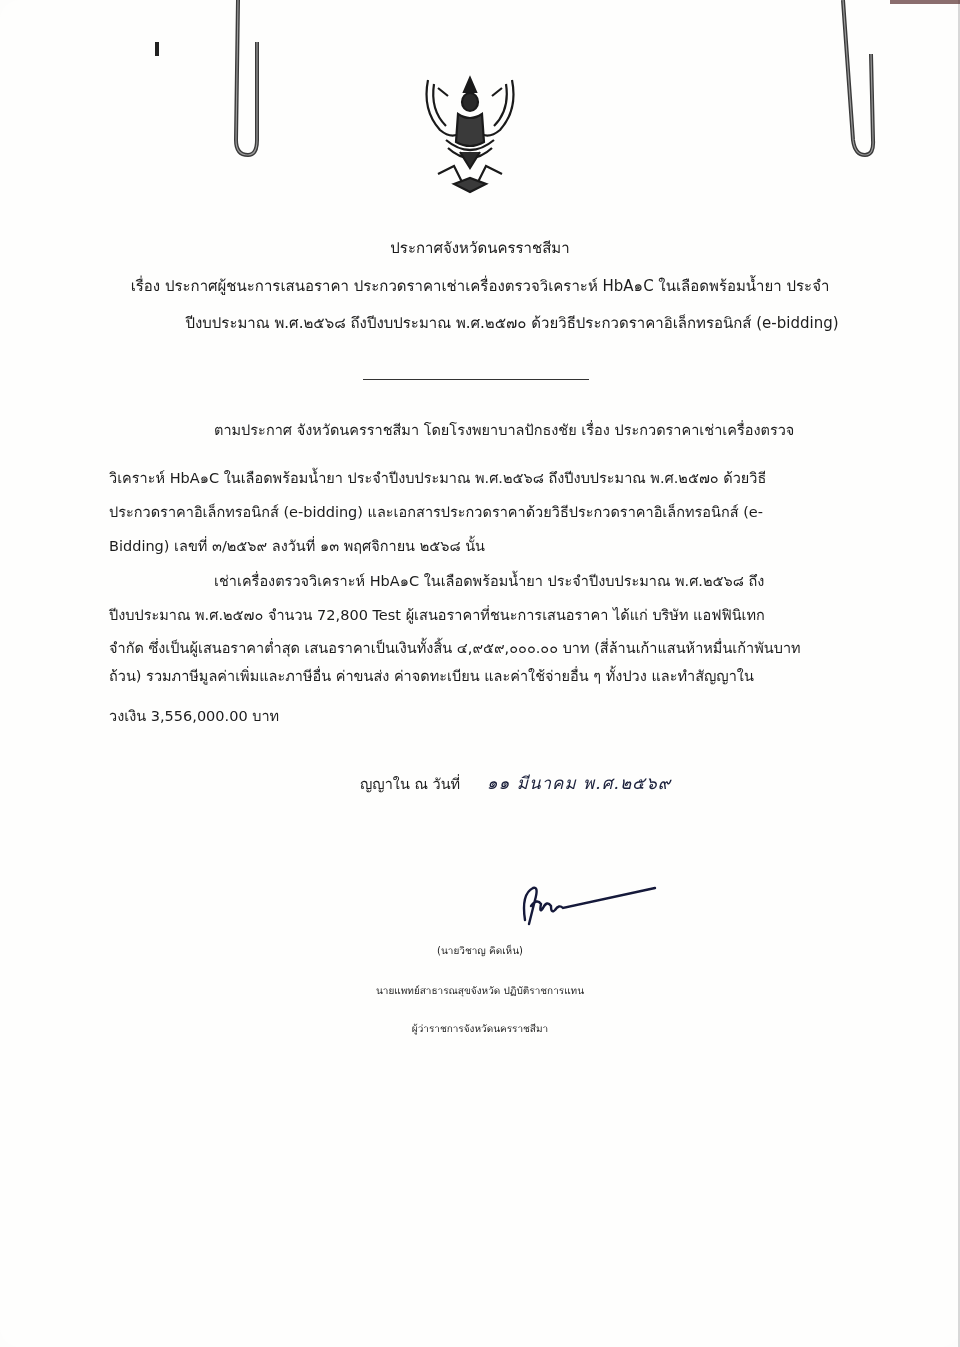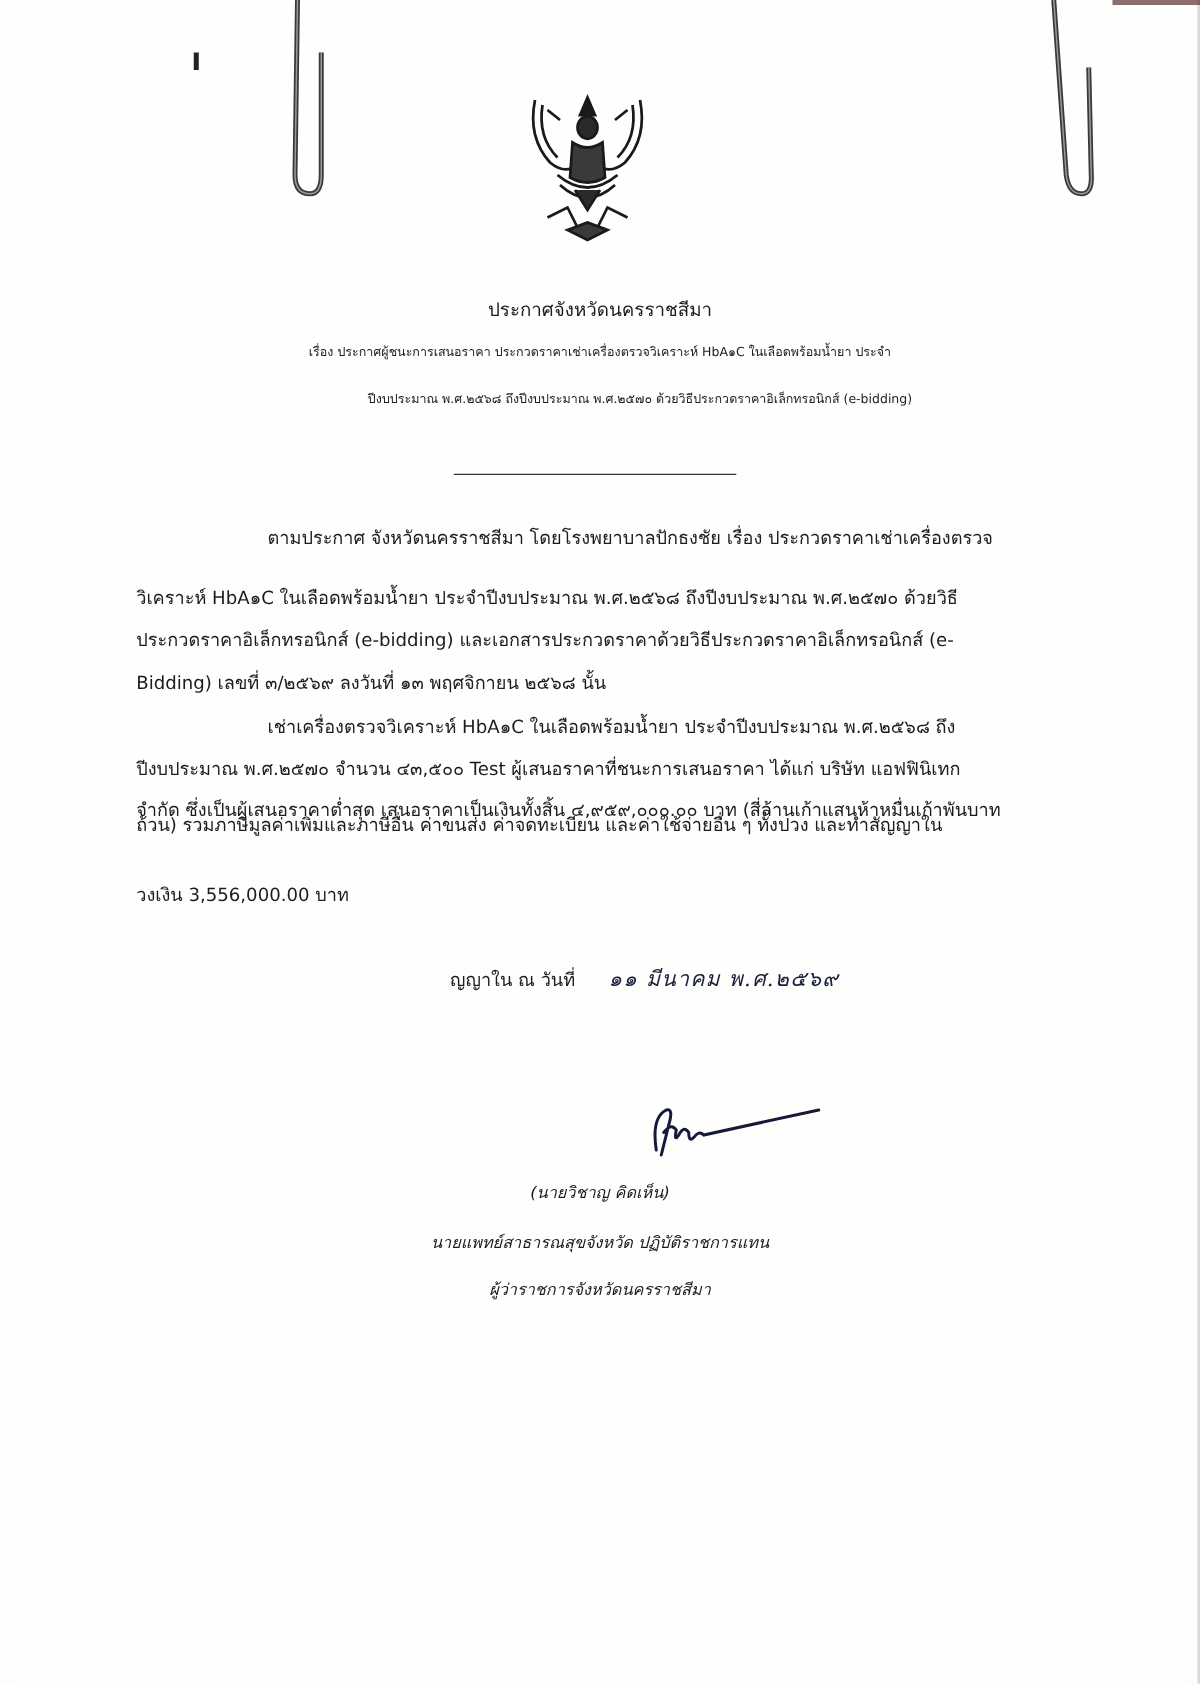--- a/index.html
+++ b/index.html
@@ -10,30 +10,30 @@
       color: #1c1c1c;
     }
     .page { position: absolute; inset: 0; background: #fefefd; border-radius: 20px; }
     .right-edge { position: absolute; right: 0; top: 0; width: 2px; height: 1347px; background: #d8d8d8; }
     .top-shadow { position: absolute; right: 0; top: 0; width: 70px; height: 4px; background: #5a3030; opacity: .7; }
     .clip { position: absolute; }
     .garuda { position: absolute; left: 418px; top: 70px; width: 104px; height: 126px; }
     .stray { position: absolute; left: 155px; top: 42px; width: 4px; height: 14px; background: #222; }
     .center { position: absolute; left: 0; width: 960px; text-align: center; }
     .title { top: 236px; font-size: 15px; }
-    .subject { font-size: 10px; text-align: center; }
+    .subject { font-size: 15px; text-align: center; }
     .subject.l1 { top: 274px; }
     .subject.l2 { top: 311px; margin-left: 32px; }
     .divider { position: absolute; left: 363px; top: 379px; width: 226px; height: 1px; background: #333; }
     .line { position: absolute; left: 109px; font-size: 14.5px; white-space: nowrap; }
     .indent { left: 214px; }
     .date-row { position: absolute; left: 360px; top: 769px; font-size: 14.5px; white-space: nowrap; }
     .handwritten { font-family: "DejaVu Serif", serif; font-style: italic; font-size: 17px; color: #1a1f3a; margin-left: 22px; letter-spacing: 1px; }
     .sig { position: absolute; left: 515px; top: 880px; width: 150px; height: 50px; }
-    .sign-name { position: absolute; left: 0; width: 960px; text-align: center; font-size: 13px; font-style: italic; }
+    .sign-name { position: absolute; left: 0; width: 960px; text-align: center; font-size: 10px; }
   </style>
 </head>
 <body>
 
 <div class="page">
   <div class="right-edge"></div>
   <div class="top-shadow"></div>
   <div class="stray"></div>
 
   <svg class="clip" style="left:210px;top:0" width="50" height="160">
@@ -68,23 +68,23 @@
   <div class="center subject l2">ปีงบประมาณ พ.ศ.๒๕๖๘ ถึงปีงบประมาณ พ.ศ.๒๕๗๐ ด้วยวิธีประกวดราคาอิเล็กทรอนิกส์ (e-bidding)</div>
 
   <div class="divider"></div>
 
   <div class="line indent" style="top:418px">ตามประกาศ จังหวัดนครราชสีมา โดยโรงพยาบาลปักธงชัย เรื่อง ประกวดราคาเช่าเครื่องตรวจ</div>
   <div class="line" style="top:466px">วิเคราะห์ HbA๑C ในเลือดพร้อมน้ำยา ประจำปีงบประมาณ พ.ศ.๒๕๖๘ ถึงปีงบประมาณ พ.ศ.๒๕๗๐ ด้วยวิธี</div>
   <div class="line" style="top:500px">ประกวดราคาอิเล็กทรอนิกส์ (e-bidding) และเอกสารประกวดราคาด้วยวิธีประกวดราคาอิเล็กทรอนิกส์ (e-</div>
   <div class="line" style="top:534px">Bidding) เลขที่ ๓/๒๕๖๙ ลงวันที่ ๑๓ พฤศจิกายน ๒๕๖๘ นั้น</div>
 
   <div class="line indent" style="top:569px">เช่าเครื่องตรวจวิเคราะห์ HbA๑C ในเลือดพร้อมน้ำยา ประจำปีงบประมาณ พ.ศ.๒๕๖๘ ถึง</div>
-  <div class="line" style="top:603px">ปีงบประมาณ พ.ศ.๒๕๗๐ จำนวน ๔๓,๕๐๐ Test ผู้เสนอราคาที่ชนะการเสนอราคา ได้แก่ บริษัท แอฟฟินิเทก</div>
+  <div class="line" style="top:603px">ปีงบประมาณ พ.ศ.๒๕๗๐ จำนวน 72,800 Test ผู้เสนอราคาที่ชนะการเสนอราคา ได้แก่ บริษัท แอฟฟินิเทก</div>
   <div class="line" style="top:636px">จำกัด ซึ่งเป็นผู้เสนอราคาต่ำสุด เสนอราคาเป็นเงินทั้งสิ้น ๔,๙๕๙,๐๐๐.๐๐ บาท (สี่ล้านเก้าแสนห้าหมื่นเก้าพันบาท</div>
-  <div class="line" style="top:648px">ถ้วน) รวมภาษีมูลค่าเพิ่มและภาษีอื่น ค่าขนส่ง ค่าจดทะเบียน และค่าใช้จ่ายอื่น ๆ ทั้งปวง และทำสัญญาใน</div>
+  <div class="line" style="top:664px">ถ้วน) รวมภาษีมูลค่าเพิ่มและภาษีอื่น ค่าขนส่ง ค่าจดทะเบียน และค่าใช้จ่ายอื่น ๆ ทั้งปวง และทำสัญญาใน</div>
   <div class="line" style="top:704px">วงเงิน 3,556,000.00 บาท</div>
 
   <div class="date-row">
     <span>ญญาใน ณ วันที่</span>
     <span class="handwritten">๑๑ มีนาคม พ.ศ.๒๕๖๙</span>
   </div>
 
   <svg class="sig" viewBox="0 0 150 50">
     <path d="M10 40 Q 6 14 18 8 Q 24 6 20 20 Q 16 36 14 44 M16 26 Q 22 18 26 24 Q 24 34 28 28 Q 32 20 36 26 Q 36 34 40 30 Q 44 24 48 28 L 140 8" fill="none" stroke="#15193a" stroke-width="2.4" stroke-linecap="round"></path>
   </svg>

